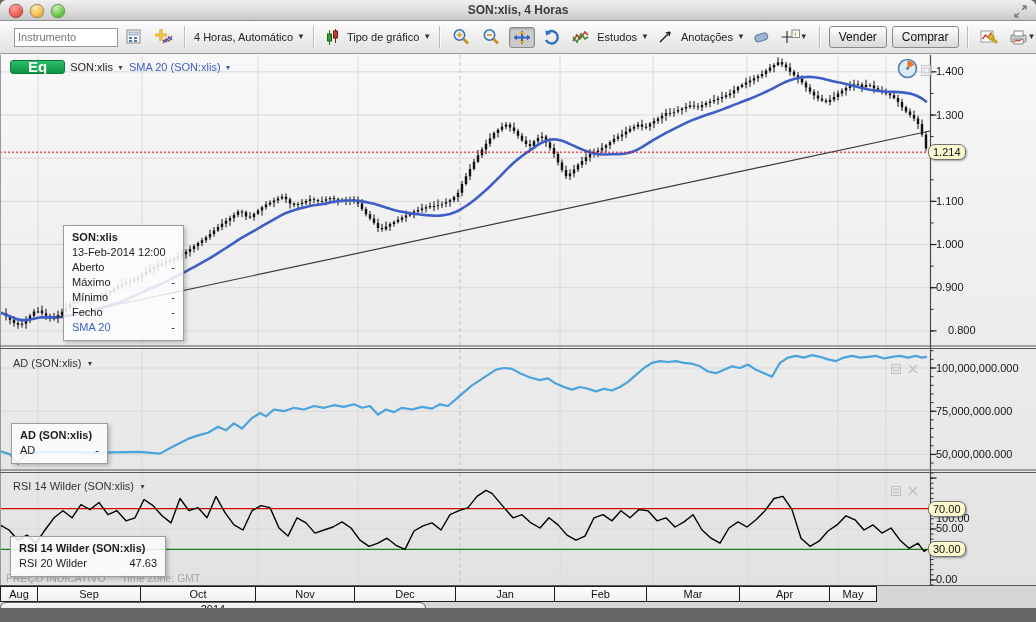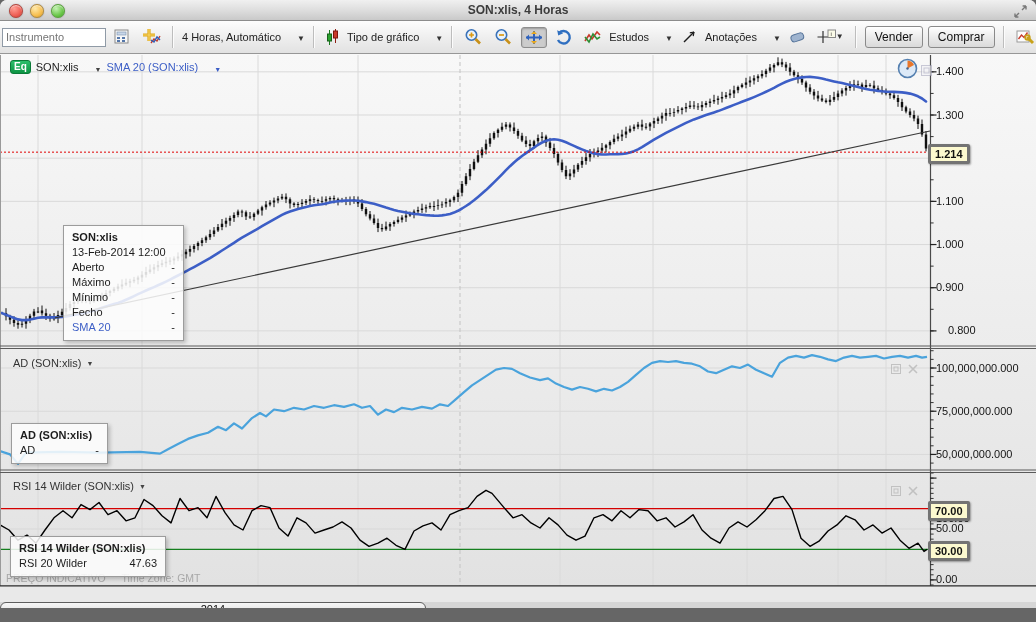--- a/index.html
+++ b/index.html
@@ -12,46 +12,46 @@
   .lights{position:absolute;left:9px;top:4px;display:flex;gap:7px;}
   .light{width:12px;height:12px;border-radius:50%;box-shadow:inset 0 1px 1px rgba(255,255,255,.6),0 0 1px rgba(0,0,0,.5);}
   .light.red{background:radial-gradient(circle at 35% 30%,#ff9d93,#ee5f55 60%,#c93a30);border:0.5px solid #b1423a;}
   .light.yellow{background:radial-gradient(circle at 35% 30%,#ffe9a8,#f6be4f 60%,#d49a27);border:0.5px solid #b1893a;}
   .light.green{background:radial-gradient(circle at 35% 30%,#c4f2b2,#6bc74a 60%,#43a424);border:0.5px solid #57a13a;}
   .win-title{position:absolute;left:0;top:3px;width:100%;text-align:center;font-size:12px;font-weight:bold;color:#3c3c3c;}
   .expand-ic{position:absolute;right:9px;top:4px;}
   
   .toolbar{position:absolute;left:0;top:21px;width:100%;height:33px;box-sizing:border-box;
            background:linear-gradient(#fdfdfd,#ececec 60%,#e2e2e2);border-bottom:1px solid #979797;
-           display:flex;align-items:center;padding:0 2px;gap:5px;font-size:11px;color:#222;}
+           display:flex;align-items:center;padding:0 14px;gap:5px;font-size:11px;color:#222;}
   .tb-sep{width:1px;height:22px;background:#bdbdbd;border-right:1px solid #fcfcfc;margin:0 3px;flex:0 0 auto;}
-  .tb-item{display:flex;align-items:flex-end;gap:16px;cursor:default;white-space:nowrap;}
+  .tb-item{display:flex;align-items:center;gap:4px;cursor:default;white-space:nowrap;}
   .caret{font-size:8px;color:#333;line-height:1;}
   .tb-input{width:96px;height:17px;border:1px solid #8f9aa6;font-size:11px;padding:0 3px;color:#555;
             font-family:"Liberation Sans",sans-serif;background:#fff;}
   .tb-btn{height:20px;padding:0 9px;font-size:12px;color:#111;border:1px solid #8a8a8a;border-radius:3px;
           background:linear-gradient(#ffffff,#e9e9e9 55%,#dadada);box-shadow:0 1px 0 rgba(255,255,255,.7) inset;
           display:flex;align-items:center;font-family:"Liberation Sans",sans-serif;}
   .icon-btn{display:flex;align-items:center;justify-content:center;padding:1px 2px;border:1px solid transparent;border-radius:3px;}
   .icon-btn.pressed{background:#cccccc;border:1px solid #8d8d8d;box-shadow:inset 0 1px 2px rgba(0,0,0,.25);}
   .tb-scroll{margin-left:auto;color:#888;font-size:9px;padding-right:2px;}
   
   .chart-bg{position:absolute;left:0;top:54px;width:1036px;height:532px;
             background:linear-gradient(#f8f8f8,#ececec 55%,#e2e2e2);}
   #chart-svg{position:absolute;left:0;top:0;width:1036px;height:622px;pointer-events:none;}
   .legend{position:absolute;display:flex;align-items:center;gap:5px;font-size:11px;color:#222;z-index:5;}
-  .eq-badge{background:linear-gradient(#2cbf6b,#0d9444);border:1px solid #0b7a38;color:#fff;font-size:10px;
-            font-weight:bold;border-radius:3px;padding:1px 3px;line-height:10px;}
+  .eq-badge{background:linear-gradient(#2cbf6b,#0d9444);border:1px solid #0b7a38;color:#fff;font-size:15px;
+            font-weight:bold;border-radius:3px;padding:1px 17px;line-height:10px;}
   .sma-lg{color:#3c5ec6;}
   .lg-caret{font-size:7px;color:#444;}
   .lg-caret.blue{color:#3c5ec6;}
   .panel-ics{position:absolute;display:flex;gap:7px;z-index:5;opacity:.75;}
   .axis-label{position:absolute;left:936px;font-size:11px;color:#141414;z-index:4;white-space:nowrap;}
-  .tag{position:absolute;left:928px;z-index:6;background:#fcf9cf;border:3px solid #737373;border-radius:2px;
-       font-size:11px;color:#111;padding:0px 4px;line-height:14px;box-shadow:1px 1px 2px rgba(0,0,0,.35);font-weight:bold;}
+  .tag{position:absolute;left:928px;z-index:6;background:#fcf9cf;border:1px solid #737373;border-radius:7px;
+       font-size:11px;color:#111;padding:0px 4px;line-height:14px;box-shadow:1px 1px 2px rgba(0,0,0,.35);}
   .tip{position:absolute;z-index:7;background:rgba(253,253,253,.86);border:1px solid #9c9c9c;
        box-shadow:2px 2px 4px rgba(0,0,0,.22);font-size:11px;color:#1c1c1c;padding:5px 8px;box-sizing:border-box;}
   .tip-title{font-weight:bold;margin-bottom:2px;}
   .tip-row{display:flex;justify-content:space-between;line-height:15px;}
   .tip-row .lbl.blue{color:#3c5ec6;}
   .footer-note{position:absolute;left:6px;top:572px;z-index:5;font-size:10.5px;color:#a8a8a8;display:flex;gap:16px;}
   
   .months-row{position:absolute;left:0;top:586px;width:1036px;height:16px;background:#d6d6d6;display:flex;z-index:3;}
   .m-cell{box-sizing:border-box;border:1px solid #1c1c1c;margin-left:-1px;background:linear-gradient(#fefefe,#efefef);
           font-size:11px;color:#111;text-align:center;line-height:14px;overflow:hidden;}
@@ -420,20 +420,32 @@
 
   <div class="footer-note">
     <span>PREÇO INDICATIVO</span>
     <span>Time Zone: GMT</span>
   </div>
 
   <div class="tag" id="tag-last" style="top: 144.144px;">1.214</div>
   <div class="tag" id="tag-rsi-hi" style="top: 500.631px;">70.00</div>
   <div class="tag" id="tag-rsi-lo" style="top: 541.351px;">30.00</div>
 
+  <div class="months-row" id="months-row">
+      <div class="m-cell" style="width: 38px;">Aug</div>
+      <div class="m-cell" style="width: 104px;">Sep</div>
+      <div class="m-cell" style="width: 116px;">Oct</div>
+      <div class="m-cell" style="width: 100px;">Nov</div>
+      <div class="m-cell" style="width: 102px;">Dec</div>
+      <div class="m-cell" style="width: 100px;">Jan</div>
+      <div class="m-cell" style="width: 93px;">Feb</div>
+      <div class="m-cell" style="width: 94px;">Mar</div>
+      <div class="m-cell" style="width: 91px;">Apr</div>
+      <div class="m-cell" style="width: 48px;">May</div>
+    </div>
   <div class="years-row" id="years-row">
       <div class="y-cell" style="width: 426px; border-radius: 6px;">2014</div>
     </div>
   <div class="bottom-bar"></div>
 
   <div id="axis-labels">
       <div class="axis-label" style="top: 324.389px; margin-left: 12px;">0.800</div>
       <div class="axis-label" style="top: 281.214px;">0.900</div>
       <div class="axis-label" style="top: 238.039px;">1.000</div>
       <div class="axis-label" style="top: 194.864px;">1.100</div>

